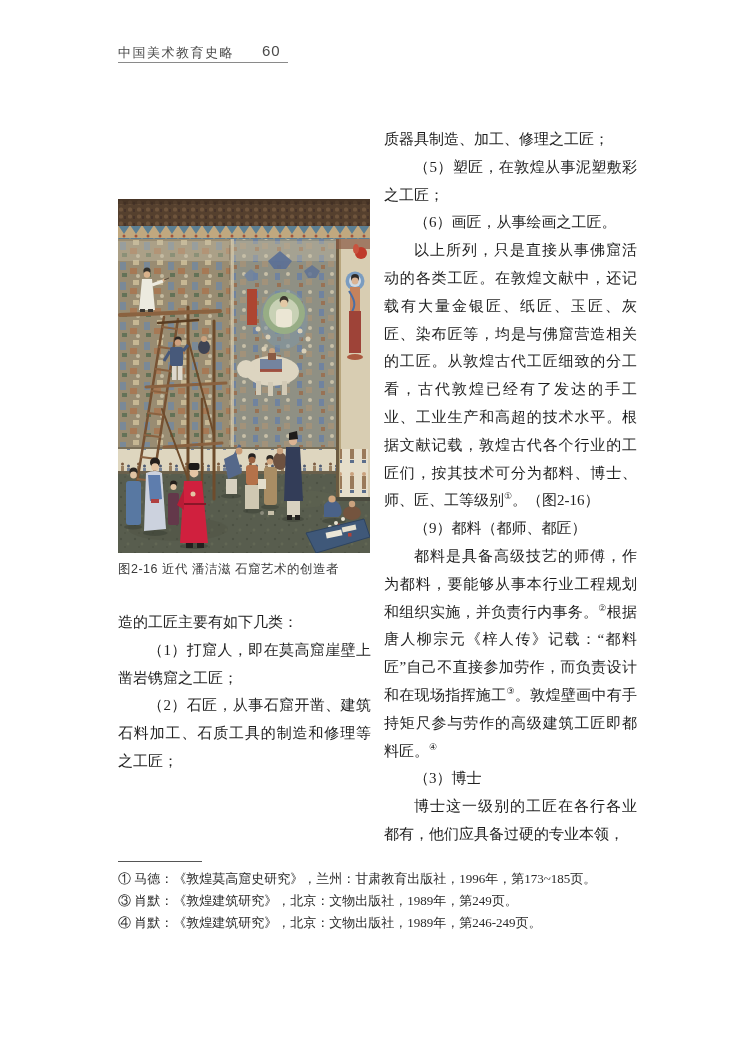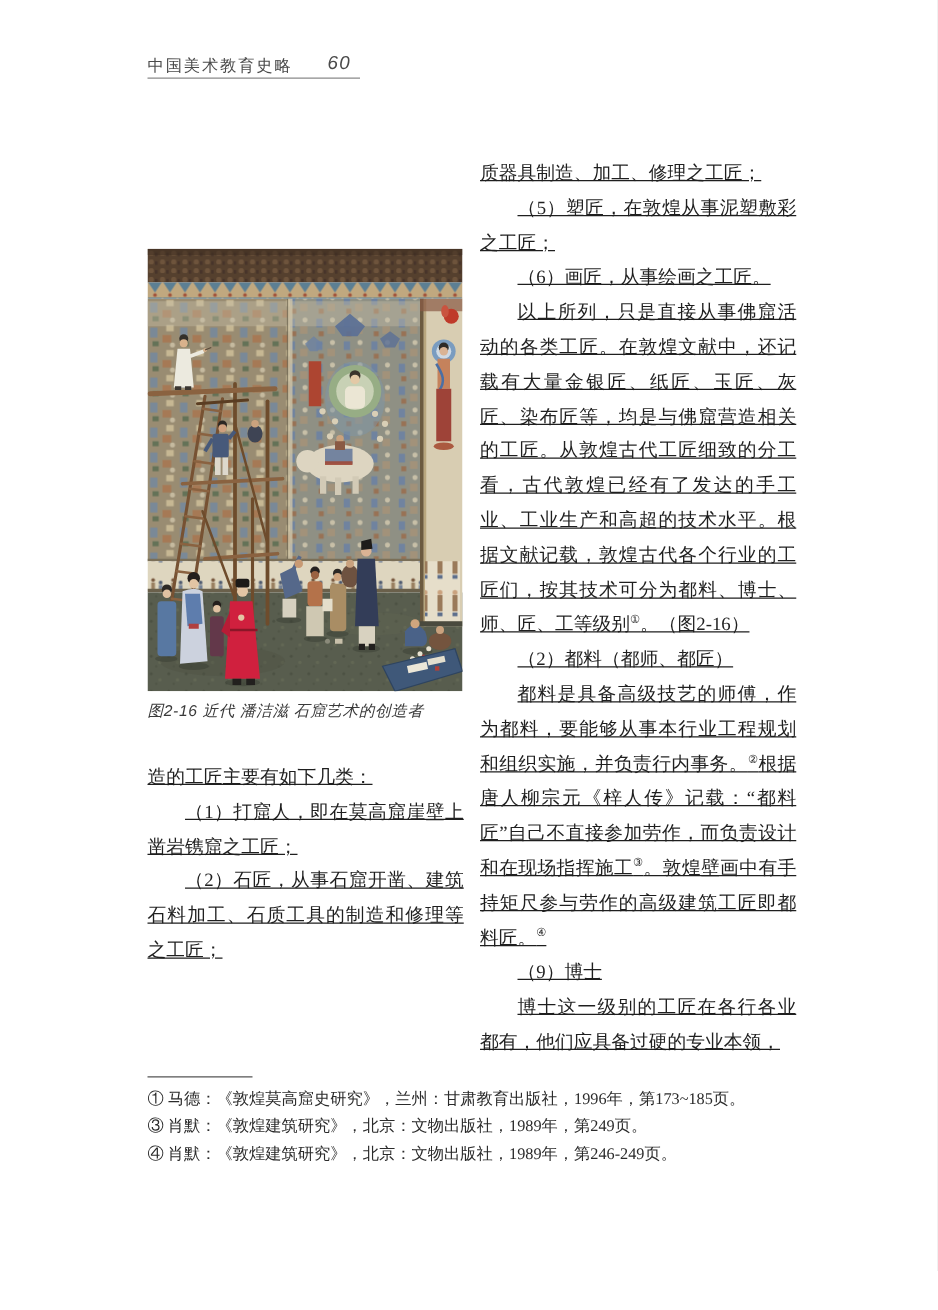--- a/index.html
+++ b/index.html
@@ -2,32 +2,32 @@
 <html><head>
 <meta charset="utf-8">
 <style>
   html,body{margin:0;padding:0;background:#e8e8e8;}
   .page{position:relative;width:750px;height:1048px;background:#ffffff;overflow:hidden;
         font-family:"Liberation Serif",serif;color:#1f1f1f;}
   
   .hdr-title{position:absolute;left:118px;top:44px;font-size:13px;letter-spacing:1.5px;
              color:#4a4a4a;font-family:Liberation Serif, serif;text-align:center;}
   .hdr-page{position:absolute;left:262px;top:42px;font-size:15px;color:#4a4a4a;
-            font-family:"Liberation Sans",sans-serif;letter-spacing:1px;font-style:italic;}
+            font-family:"Liberation Sans",sans-serif;letter-spacing:1px;}
   .hdr-rule{position:absolute;left:118px;top:62px;width:170px;height:1px;background:#8a8a8a;}
   
   .figure{position:absolute;left:118px;top:199px;width:252px;height:354px;}
   .figure svg{display:block;width:252px;height:354px;}
   .fig-caption{position:absolute;left:118px;top:561px;width:262px;font-size:12.5px;
-               color:#3a3a3a;font-family:"Liberation Sans",sans-serif;letter-spacing:.5px;font-style:italic;}
+               color:#3a3a3a;font-family:"Liberation Sans",sans-serif;letter-spacing:.5px;}
   
   .col{position:absolute;width:253px;}
   .col-left{left:118px;top:609px;}
   .col-right{left:384px;top:126px;}
-  .para{margin:0;font-size:15px;line-height:27.8px;text-align:justify;text-decoration:underline;}
+  .para{margin:0;font-size:15px;line-height:27.8px;text-align:justify;}
   .indent{text-indent:2em;}
   sup.fnref{font-size:9px;line-height:0;vertical-align:super;}
   
   .fn-rule{position:absolute;left:118px;top:861px;width:84px;height:1px;background:#555;}
   .footnotes{position:absolute;left:118px;top:868px;width:520px;}
   .fn{margin:0;font-size:13px;line-height:21.8px;color:#2b2b2b;}
 </style>
 </head>
 <body>
 
@@ -269,23 +269,23 @@
     <p class="para rich">造的工匠主要有如下几类：</p>
     <p class="para rich indent">（1）打窟人，即在莫高窟崖壁上凿岩镌窟之工匠；</p>
     <p class="para rich indent">（2）石匠，从事石窟开凿、建筑石料加工、石质工具的制造和修理等之工匠；</p>
   </div>
 
   <div class="col col-right">
     <p class="para rich">质器具制造、加工、修理之工匠；</p>
     <p class="para rich indent">（5）塑匠，在敦煌从事泥塑敷彩之工匠；</p>
     <p class="para rich indent">（6）画匠，从事绘画之工匠。</p>
     <p class="para rich indent">以上所列，只是直接从事佛窟活动的各类工匠。在敦煌文献中，还记载有大量金银匠、纸匠、玉匠、灰匠、染布匠等，均是与佛窟营造相关的工匠。从敦煌古代工匠细致的分工看，古代敦煌已经有了发达的手工业、工业生产和高超的技术水平。根据文献记载，敦煌古代各个行业的工匠们，按其技术可分为都料、博士、师、匠、工等级别<sup class="fnref">①</sup>。（图2-16）</p>
-    <p class="para rich indent">（2）都料（都师、都匠）</p>
+    <p class="para rich indent">（9）都料（都师、都匠）</p>
     <p class="para rich indent">都料是具备高级技艺的师傅，作为都料，要能够从事本行业工程规划和组织实施，并负责行内事务。<sup class="fnref">②</sup>根据唐人柳宗元《梓人传》记载：“都料匠”自己不直接参加劳作，而负责设计和在现场指挥施工<sup class="fnref">③</sup>。敦煌壁画中有手持矩尺参与劳作的高级建筑工匠即都料匠。<sup class="fnref">④</sup></p>
-    <p class="para rich indent">（9）博士</p>
+    <p class="para rich indent">（3）博士</p>
     <p class="para rich indent">博士这一级别的工匠在各行各业都有，他们应具备过硬的专业本领，</p>
   </div>
 
   <div class="fn-rule"></div>
   <div class="footnotes">
     <p class="fn">① 马德：《敦煌莫高窟史研究》，兰州：甘肃教育出版社，1996年，第173~185页。</p>
     <p class="fn">③ 肖默：《敦煌建筑研究》，北京：文物出版社，1989年，第249页。</p>
     <p class="fn">④ 肖默：《敦煌建筑研究》，北京：文物出版社，1989年，第246-249页。</p>
   </div>
 

